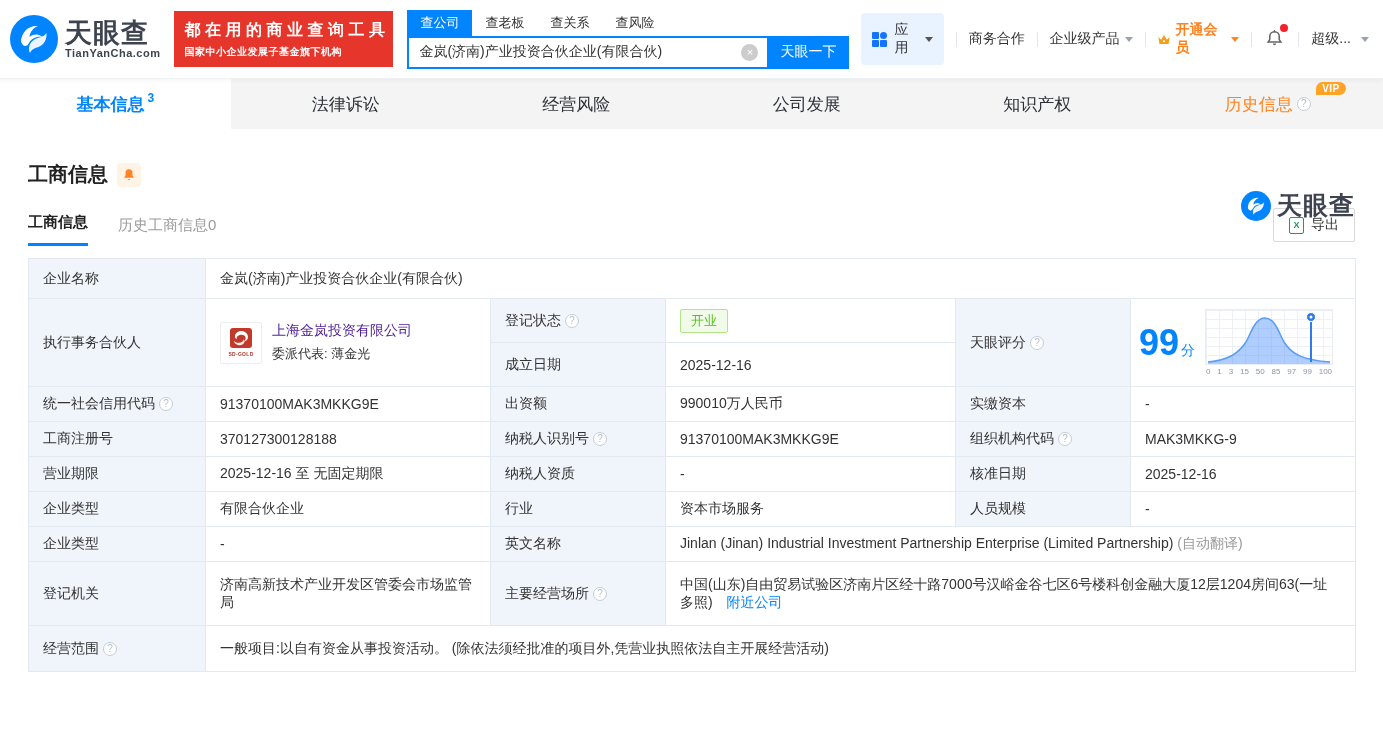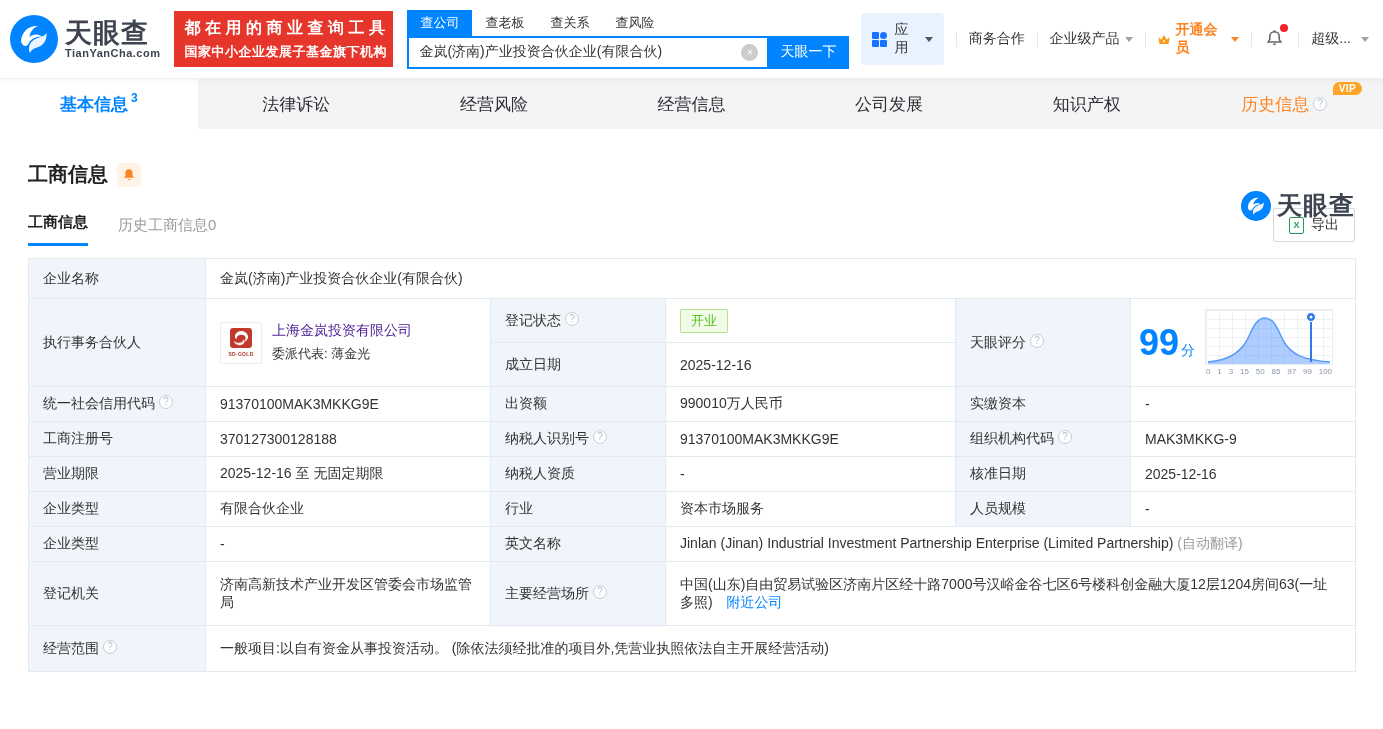--- a/index.html
+++ b/index.html
@@ -11,21 +11,21 @@
   
   .hdr { display:flex; align-items:center; height:79px; padding:0 14px 0 10px;
          border-bottom:1px solid #eef0f3; box-shadow:0 2px 4px rgba(0,0,0,.04); position:relative; z-index:5; background:#fff;}
   .logo { display:flex; align-items:center; gap:7px; cursor:pointer; }
   .logo-ic { width:48px; height:48px; flex:none; }
   .logo-txt .t1 { font-size:27px; font-weight:bold; color:#3d4450; letter-spacing:1px; line-height:28px;}
   .logo-txt .t2 { font-size:11px; color:#3d4450; font-weight:bold; letter-spacing:.5px; }
   .banner { margin-left:14px; background:#e6362c; color:#fff; width:219px; height:56px;
             display:flex; flex-direction:column; justify-content:center; padding:0 10px; cursor:pointer;}
   .banner .b1 { font-size:16px; font-weight:bold; letter-spacing:4.5px; white-space:nowrap;}
-  .banner .b2 { font-size:13px; font-weight:bold; letter-spacing:.5px; margin-top:4px; white-space:nowrap;}
+  .banner .b2 { font-size:10px; font-weight:bold; letter-spacing:.5px; margin-top:4px; white-space:nowrap;}
   .search { margin-left:14px; }
   .stabs { display:flex; font-size:13px; }
   .stab { padding:4px 13px; cursor:pointer; color:#333; }
   .stab.on { background:#0084ff; color:#fff; }
   .srow { display:flex; }
   .sbox { position:relative; }
   .sinput { width:360px; height:33px; border:2px solid #0084ff; border-right:none; padding:0 32px 0 10px;
             font-size:14px; color:#333; outline:none; font-family:inherit;}
   .sclear { position:absolute; right:9px; top:8px; width:17px; height:17px; border-radius:50%;
             background:#ccc; color:#fff; font-size:11px; line-height:17px; text-align:center; cursor:pointer;}
@@ -73,21 +73,21 @@
   .exportbtn { margin-left:auto; display:flex; align-items:center; gap:7px; border:1px solid #d9d9d9;
                border-radius:2px; background:#fff; padding:7px 15px; font-size:14px; color:#333;
                cursor:pointer; margin-bottom:4px; font-family:inherit;}
   .xls { width:15px; height:17px; background:#fff; border:1px solid #1f9c5a; border-radius:2px;
          color:#1f9c5a; font-size:9px; font-weight:bold; text-align:center; line-height:15px; position:relative;}
   
   table.info { border-collapse:collapse; width:1327px; margin-top:12px; font-size:14px; table-layout:fixed;}
   table.info td { border:1px solid #e2e9f0; padding:8px 14px; vertical-align:middle; color:#333;
                   word-break:break-word; }
   td.lbl { background:#f0f5fb; }
-  td.lbl .lblin { display:flex; align-items:flex-start; }
+  td.lbl .lblin { display:flex; align-items:center; }
   tr.h40 td { height:40px; }
   tr.h44 td { height:44px; }
   tr.h43 td { height:33px; }
   tr.h64 td { height:64px; }
   tr.h46 td { height:46px; }
   .badge-open { display:inline-block; color:#52c41a; background:#f2fbea; border:1px solid #b0e689;
                 border-radius:2px; padding:2px 10px; font-size:13px; cursor:pointer;}
   a.blue, .blue-link { color:#4c1d95; text-decoration:none; cursor:pointer; }
   .partner { display:flex; align-items:center; gap:10px; }
   .plogo { width:42px; height:42px; border:1px solid #ededed; border-radius:2px; flex:none;
@@ -197,23 +197,20 @@
     <span>基本信息</span>
     <span class="cnt">3</span>
   </div>
   <div class="mtab">
     <span>法律诉讼</span>
   </div>
   <div class="mtab">
     <span>经营风险</span>
   </div>
   <div class="mtab">
-    <span>经营信息</span>
-  </div>
-  <div class="mtab">
     <span>公司发展</span>
   </div>
   <div class="mtab">
     <span>知识产权</span>
   </div>
   <div class="mtab orange">
     <span>历史信息</span>
     <span class="qm">?</span>
     <span class="vipbadge">VIP</span>
   </div>

